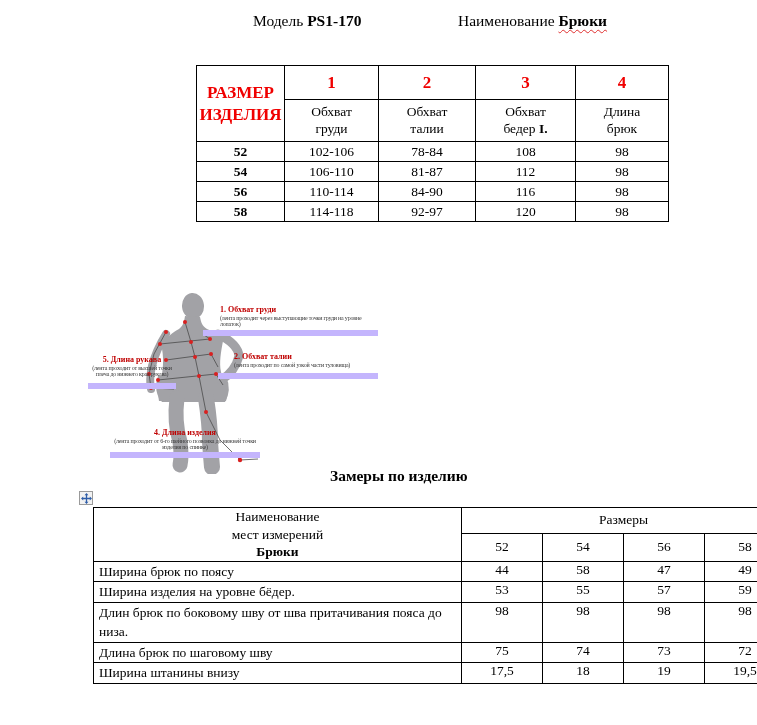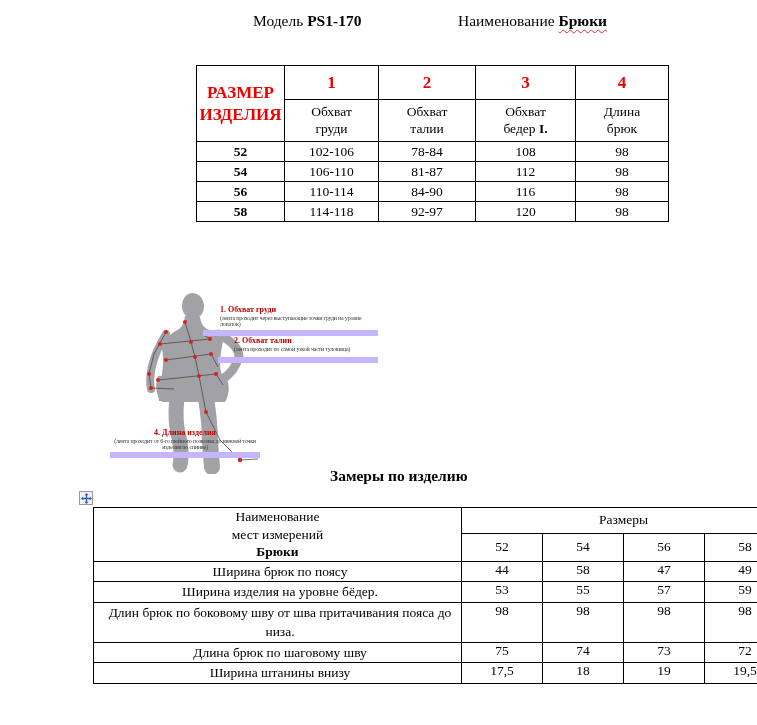--- a/index.html
+++ b/index.html
@@ -33,38 +33,38 @@
   .tolerance { position:absolute; left:103px; top:238px; font-size:15.5px; }
   .tolerance .val { margin-left:22px; }
 
   
   .figure { position:absolute; left:40px; top:292px; width:280px; height:182px; }
   .figure svg { position:absolute; left:0; top:0; }
   .ann { position:absolute; border-bottom:6px solid #c4b5fd; }
   .ann .at { color:#c00000; font-weight:bold; font-size:8px; line-height:1.1; white-space:nowrap; }
   .ann .ad { color:#3a3a3a; font-size:6px; line-height:1.08; letter-spacing:-0.2px; }
   .a1 { left:115px; top:14px;  width:175px; height:30px; padding-left:17px; }
-  .a2 { left:130px; top:45px;  width:160px; height:26px; padding-left:16px; }
+  .a2 { left:130px; top:61px;  width:160px; height:26px; padding-left:16px; }
   .a3 { left:135px; top:73px;  width:155px; height:21px; padding-left:11px; }
   .a5 { left:0px;   top:64px;  width:88px;  height:33px; text-align:center; }
   .a4 { left:22px;  top:137px; width:150px; height:29px; text-align:center; }
 
   
   .meas-head { position:absolute; left:282px; top:467px; font-size:15.5px; font-weight:bold; }
 
   
   .t2 { position:absolute; left:45px; top:507px; width:692px; }
   .t2 td { vertical-align:top; }
   .t2 .hd td { vertical-align:middle; }
   .t2 .name-h { width:368px; font-size:13.5px; line-height:1.3; }
   .t2 .name-h .b { font-weight:bold; }
   .t2 .rz { height:24px; }
   .t2 .szs td { height:26px; }
   .t2 .nm { text-align:left; padding-left:5px; line-height:1.45; }
-  .t2 .r td { height:20px;text-align:center; }
+  .t2 .r td { height:20px; }
   .t2 .r2 td { height:40px; }
 
   
   .move-handle {
     position:absolute; left:31px; top:491px; width:14px; height:14px;
     border:1px solid #9a9a9a; background:#f2f2f2;
     display:flex; align-items:center; justify-content:center; cursor:move;
   }
   .resize-handle {
     position:absolute; left:734px; top:671px; width:8px; height:8px;
@@ -191,20 +191,24 @@
       <div class="ad">(лента проходит через выступающие точки груди на уровне лопаток)</div>
     </div>
     <div class="ann a2">
       <div class="at">2. Обхват талии</div>
       <div class="ad">(лента проходит по самой узкой части туловища)</div>
     </div>
     <div class="ann a4">
       <div class="at">4. Длина изделия</div>
       <div class="ad">(лента проходит от 6-го шейного позвонка до нижней точки изделия по спинке)</div>
     </div>
+    <div class="ann a5">
+      <div class="at">5. Длина рукава</div>
+      <div class="ad">(лента проходит от высшей точки плеча до нижнего края рукава)</div>
+    </div>
   </div>
 
   <div class="meas-head">Замеры по изделию</div>
 
   <div class="move-handle">
     <svg width="11" height="11" viewBox="0 0 10 10">
       <path d="M5,0 L6.8,2 L5.6,2 L5.6,4.4 L8,4.4 L8,3.2 L10,5 L8,6.8 L8,5.6 L5.6,5.6 L5.6,8 L6.8,8 L5,10 L3.2,8 L4.4,8 L4.4,5.6 L2,5.6 L2,6.8 L0,5 L2,3.2 L2,4.4 L4.4,4.4 L4.4,2 L3.2,2 Z" fill="#2e5da8"></path>
     </svg>
   </div>
 

